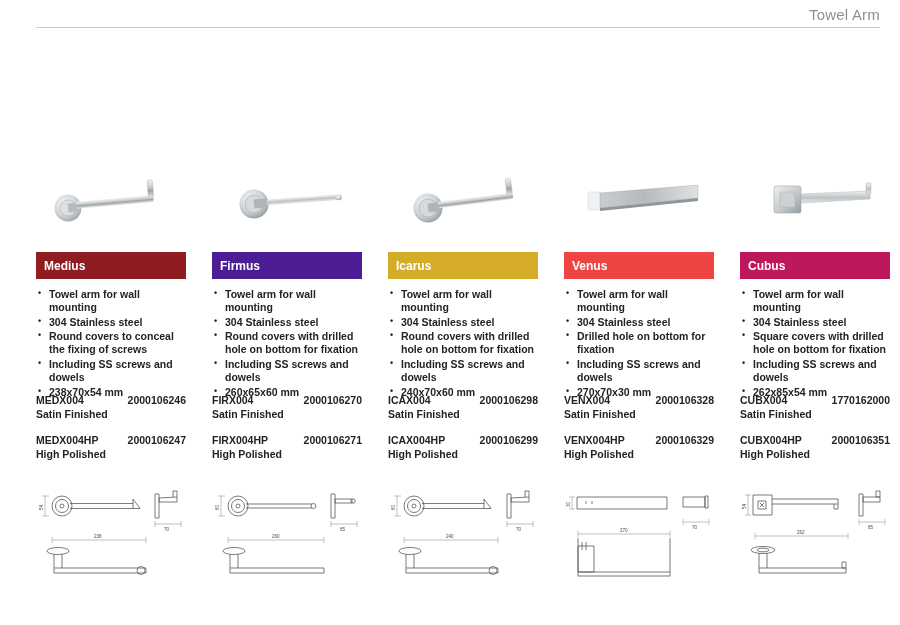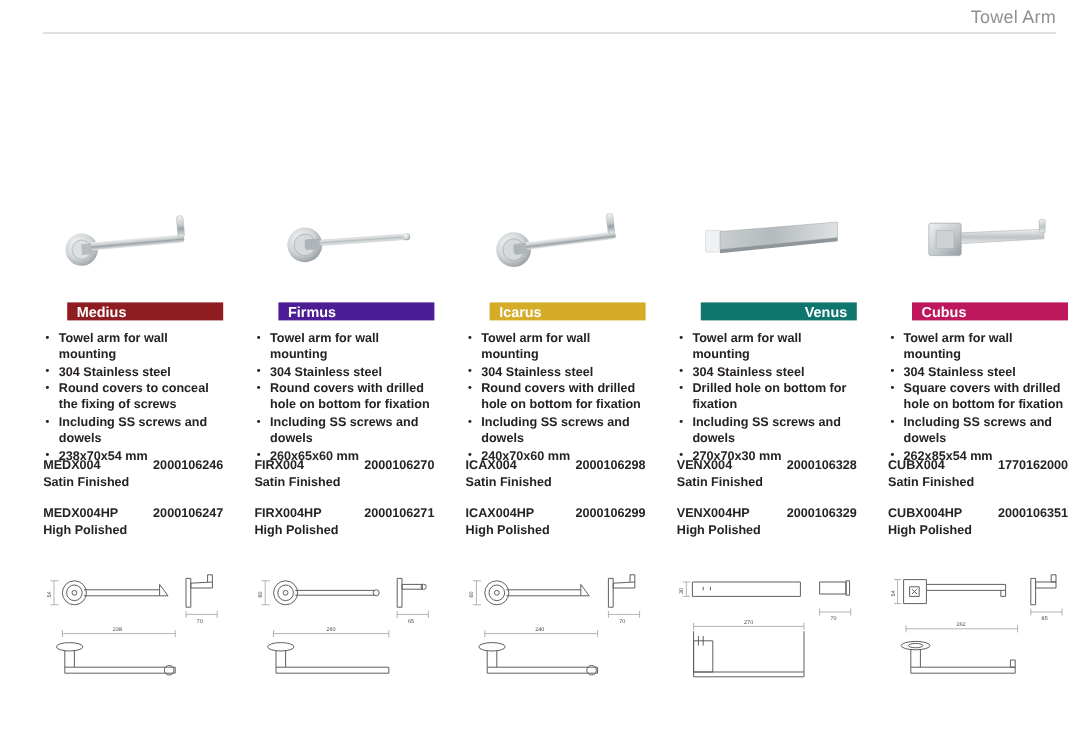--- a/index.html
+++ b/index.html
@@ -11,22 +11,22 @@
   .title-divider { border: none; border-top: 1px solid #c9cbcd; margin-top: 4px; }
 
   .columns { display: grid; grid-template-columns: repeat(5, 1fr); gap: 26px;
     margin: 0 15px 0 36px; }
 
   .col { display: flex; flex-direction: column; }
 
   .photo-area { height: 224px; display: flex; align-items: flex-end; justify-content: center; }
   .photo-area svg { width: 150px; height: 86px; margin-bottom: 10px; }
 
-  .prod-header { height: 15px; display: flex; align-items: center; padding: 0 8px;
-    margin-bottom: 9px; margin-left: 20px; }
+  .prod-header { height: 27px; display: flex; align-items: center; padding: 0 8px;
+    margin-bottom: 9px; }
   .prod-header .prod-name { color: #ffffff; font-size: 12px; font-weight: 700; }
 
   .features { list-style: none; height: 106px; }
   .features li { position: relative; padding-left: 13px; font-size: 10.5px; font-weight: 700;
     color: #262222; line-height: 1.22; margin-bottom: 2px; }
   .features li::before { content: "•"; position: absolute; left: 2px; top: 0; font-size: 9px; }
 
   .codes { height: 68px; }
   .variant { margin-bottom: 13px; }
   .variant-row { display: flex; justify-content: space-between; }
@@ -304,21 +304,21 @@
             <stop offset="0%" stop-color="#c9cdcf"></stop>
               <stop offset="45%" stop-color="#b4babd"></stop>
               <stop offset="100%" stop-color="#dfe2e3"></stop>
           </linearGradient>
         </defs>
         <rect x="24" y="36" width="13" height="18" rx="1" fill="#f0f1f2" stroke="#d4d7d8" stroke-width="0.6"></rect>
         <polygon points="36,37 134,29 134,42 36,52" fill="url(#bar-v)" stroke="#9aa1a5" stroke-width="0.4"></polygon>
         <polygon points="36,52 134,42 134,45 36,55" fill="#8f969a"></polygon>
       </svg>
     </div>
-    <div class="prod-header" style="background-color: #0f766e; justify-content: flex-end;">
+    <div class="prod-header" style="background-color: #ef4444;">
       <span class="prod-name">Venus</span>
     </div>
     <ul class="features">
       <li>Towel arm for wall mounting</li>
       <li>304 Stainless steel</li>
       <li>Drilled hole on bottom for fixation</li>
       <li>Including SS screws and dowels</li>
       <li>270x70x30 mm</li>
     </ul>
     <div class="codes">

